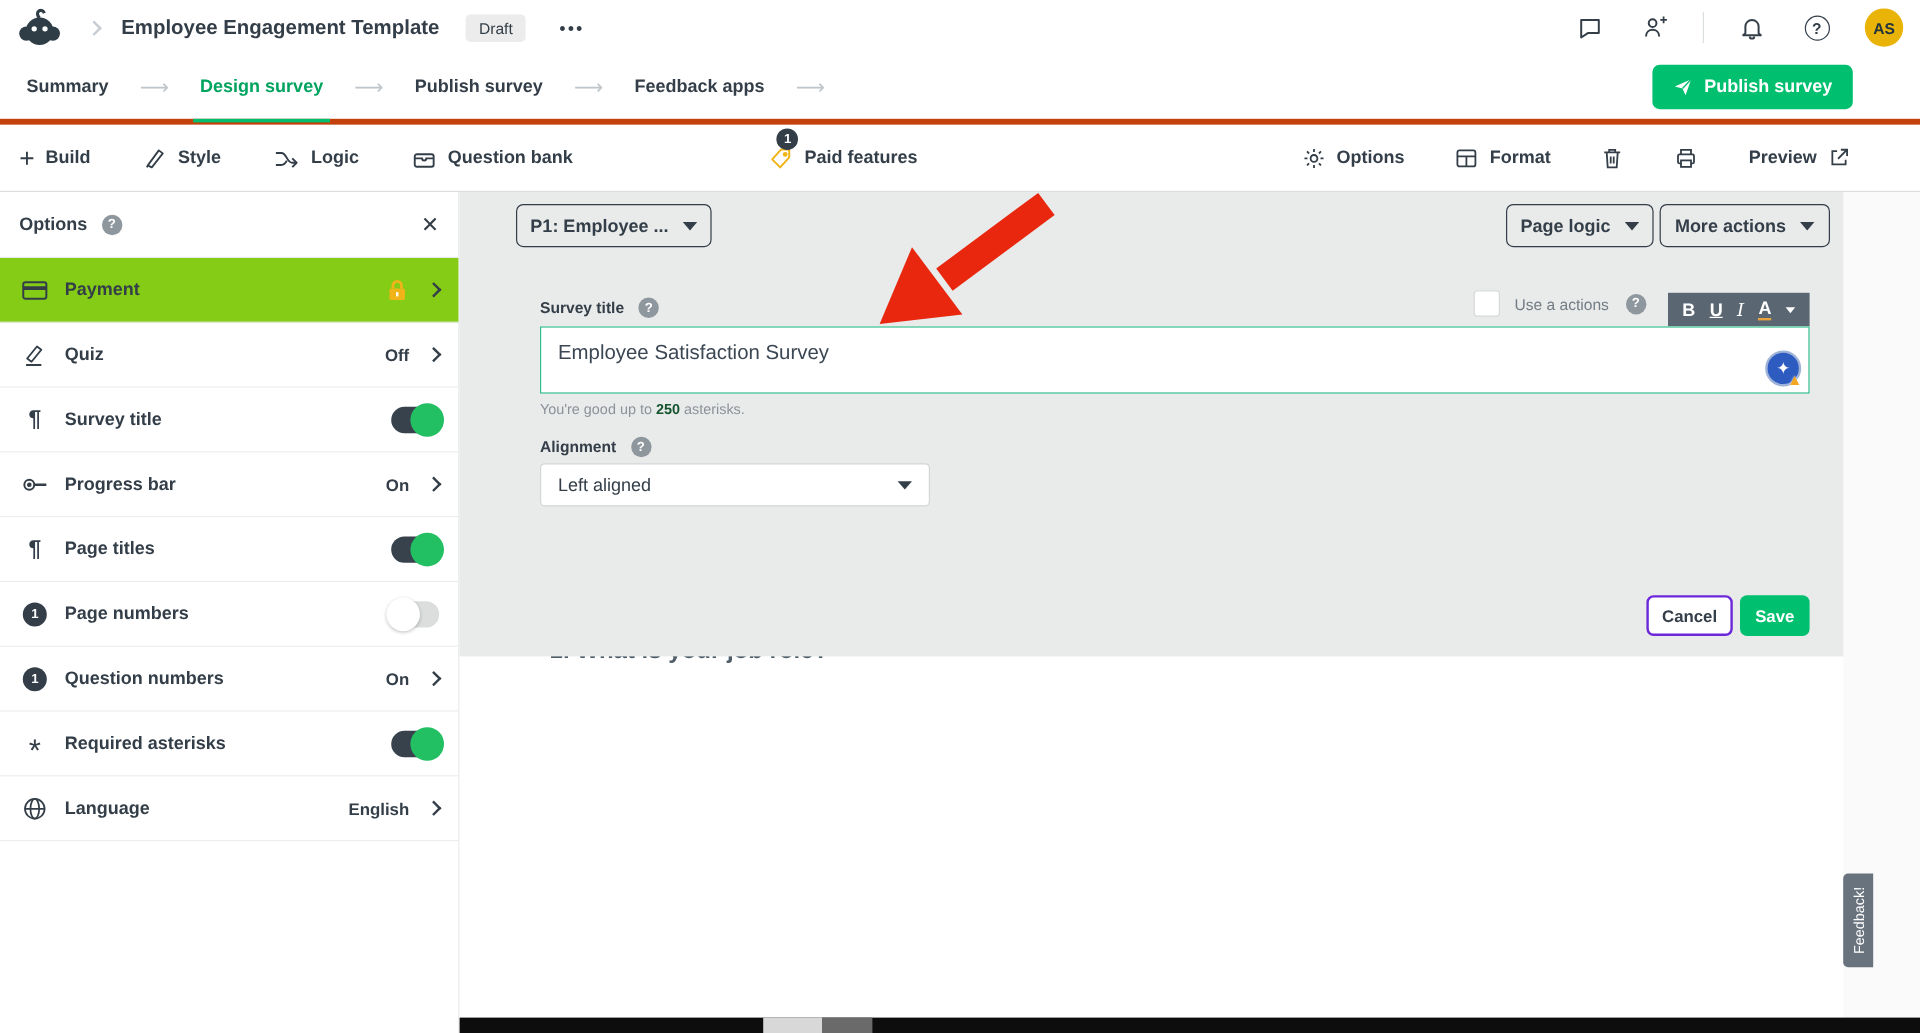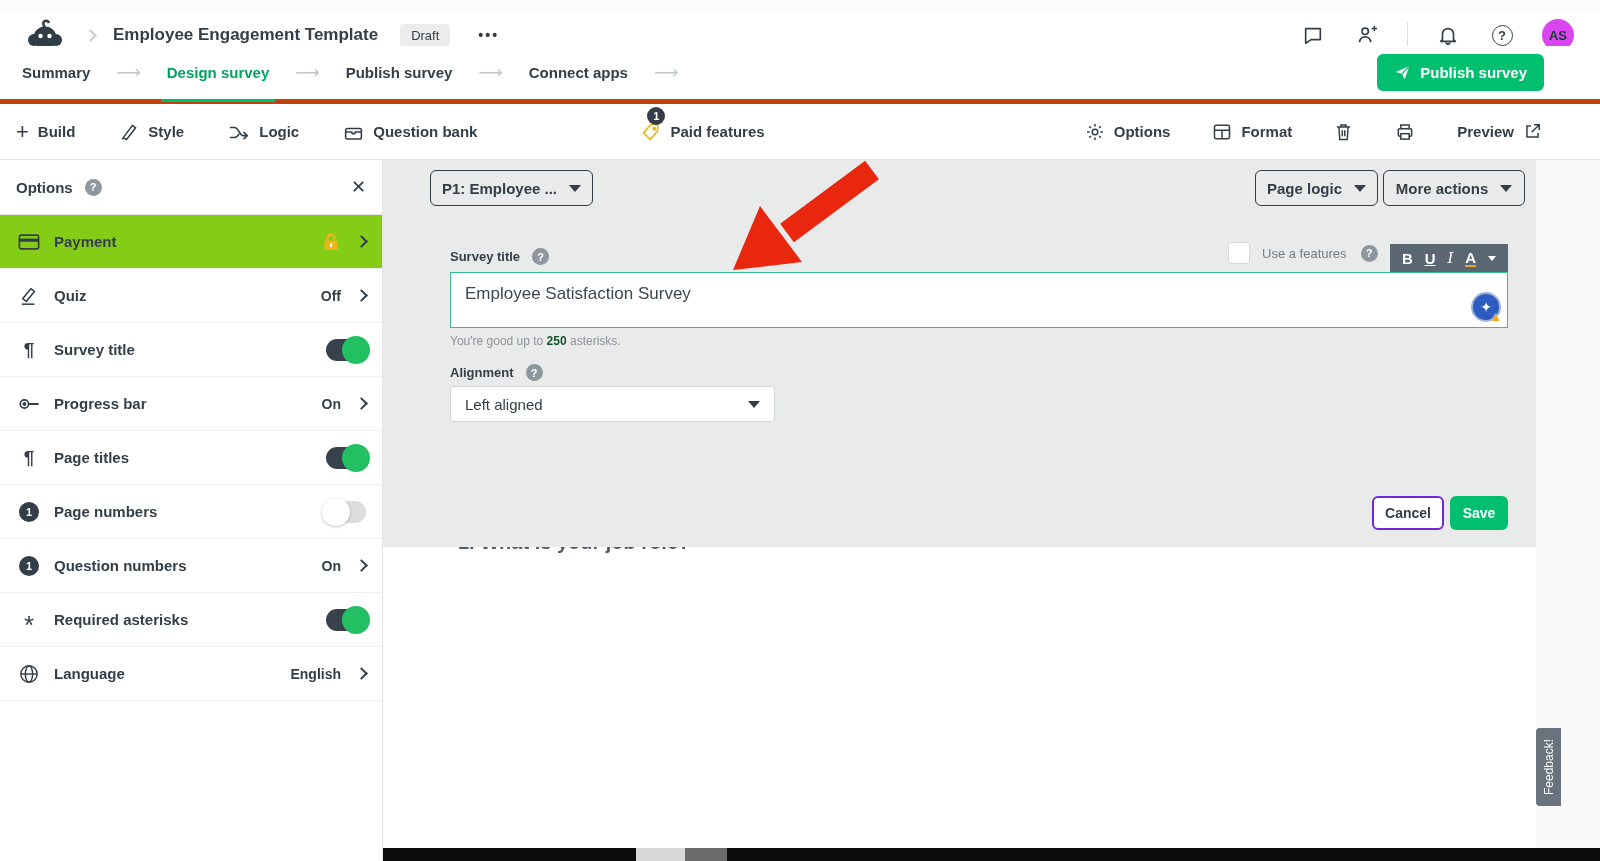--- a/index.html
+++ b/index.html
@@ -1,29 +1,29 @@
 <!DOCTYPE html>
 <html><head>
 <meta charset="utf-8">
 <style>
   * { margin:0; padding:0; box-sizing:border-box; }
   html,body { width:1600px; height:861px; }
   body { font-family:"Liberation Sans", sans-serif; background:#fbfbfb; color:#333E48; overflow:hidden; }
   .app { position:relative; width:1600px; height:861px; }
 
   
-  .topbar { position:absolute; left:0; top:12px; width:1600px; height:46px; background:#fff; display:flex; align-items:center; padding:0 26px; }
+  .topbar { position:absolute; left:0; top:0; width:1600px; height:46px; background:#fff; display:flex; align-items:center; padding:0 14px; }
   .crumb-chev { width:9px; height:9px; border-top:2px solid #c6ccd1; border-right:2px solid #c6ccd1; transform:rotate(45deg); margin:0 18px 0 22px; }
   .doc-title { font-size:17px; font-weight:bold; color:#333E48; }
   .draft-badge { margin-left:22px; background:#ececec; border-radius:4px; padding:4px 11px; font-size:13px; color:#333E48; }
   .dots { margin-left:28px; font-size:14px; letter-spacing:2px; color:#333E48; font-weight:bold; }
   .top-right { margin-left:auto; display:flex; align-items:center; gap:26px; }
   .icon-btn { display:flex; align-items:center; justify-content:center; width:28px; height:28px; color:#333E48; }
   .vdiv { width:1px; height:26px; background:#dcdfe1; }
-  .avatar { width:32px; height:32px; border-radius:50%; background:#d946ef; color:#21343c; font-size:13px; font-weight:bold; display:flex; align-items:center; justify-content:center; }
+  .avatar { width:32px; height:32px; border-radius:50%; background:#eab308; color:#21343c; font-size:13px; font-weight:bold; display:flex; align-items:center; justify-content:center; }
   .q-outline { width:21px; height:21px; border:1.7px solid #333E48; border-radius:50%; font-size:13px; font-weight:bold; display:flex; align-items:center; justify-content:center; }
 
   
   .stepbar { position:absolute; left:0; top:46px; width:1600px; height:58px; background:#fff; border-bottom:5px solid #c2410c; display:flex; align-items:center; padding:0 16px; }
   .step { font-size:15px; font-weight:bold; color:#333E48; padding:0 6px; position:relative; height:58px; display:flex; align-items:center; }
   .step.active { color:#00A45F; }
   .step.active::after { content:""; position:absolute; left:0; right:0; bottom:0; height:3px; background:#00BF6F; }
   .step-arrow { color:#bfc6cb; font-size:17px; margin:0 20px; }
   .publish-btn { margin-left:auto; margin-right:40px; background:#00BF6F; color:#fff; border:none; border-radius:6px; height:37px; padding:0 17px; font-size:15px; font-weight:bold; display:flex; align-items:center; gap:9px; cursor:pointer; }
 
@@ -146,21 +146,21 @@
     </div>
   </header>
 
   <nav class="stepbar">
     <span class="step">Summary</span>
     <span class="step-arrow">⟶</span>
     <span class="step active">Design survey</span>
     <span class="step-arrow">⟶</span>
     <span class="step">Publish survey</span>
     <span class="step-arrow">⟶</span>
-    <span class="step">Connect apps</span>
+    <span class="step">Feedback apps</span>
     <span class="step-arrow">⟶</span>
     <button class="publish-btn">
       <svg width="17" height="17" viewBox="0 0 20 20">
           <path d="M2 9.5 L18 2.5 L12.5 18 L9.5 11.5 Z" fill="#fff"></path>
           <path d="M9.5 11.5 L18 2.5" stroke="#00BF6F" stroke-width="1.4"></path>
         </svg>
       <span>Publish survey</span>
     </button>
   </nav>
 
@@ -371,21 +371,21 @@
           <span class="caret-dn"></span>
       </button>
 
       <div class="field-label" style="left:67px; top:88px;">
         <span>Survey title</span>
         <span class="q-help">?</span>
       </div>
 
       <div class="nickname">
         <span class="checkbox"></span>
-        <span class="nick-label">Use a features</span>
+        <span class="nick-label">Use a actions</span>
         <span class="q-help" style="margin-left:2px;">?</span>
       </div>
 
       <div class="fmt-bar">
         <span class="fmt-b">B</span>
         <span class="fmt-u">U</span>
         <span class="fmt-i">I</span>
         <span class="fmt-a">A</span>
         <span class="fmt-caret"></span>
       </div>

